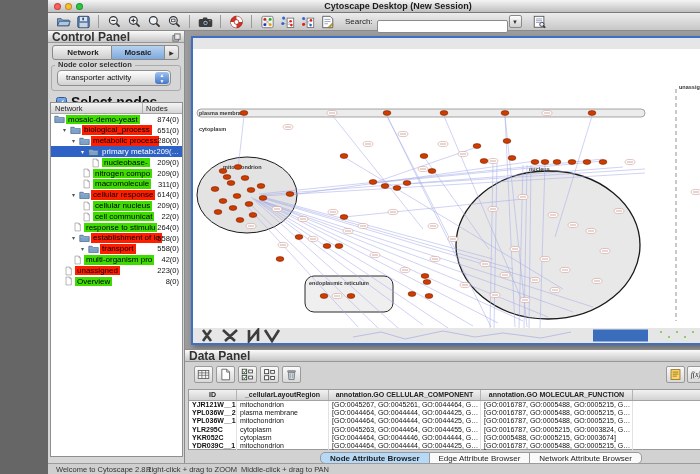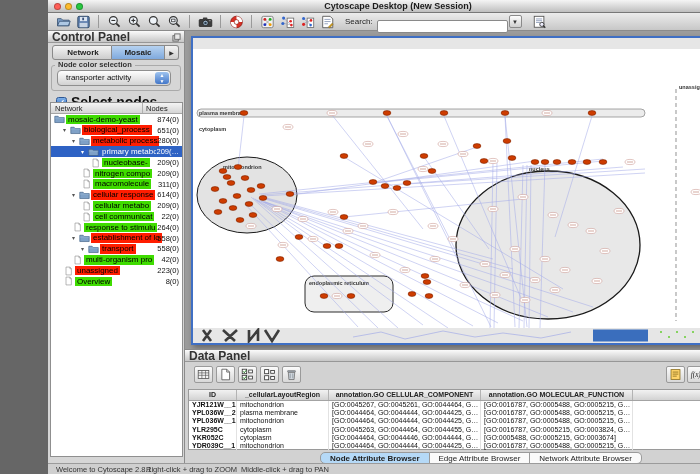--- a/index.html
+++ b/index.html
@@ -380,21 +380,21 @@
               </svg></span>
             <span class="chip red">cellular response</span>
             <span class="tcount">614(0)</span>
           </div>
           <div class="tree-row">
             <span style="flex: 0 0 30px;"></span>
             <span class="ticon"><svg viewBox="0 0 12 14">
                 <path d="M2.5 1.5H8L10 3.8v8.7H2.5z" fill="#fff" stroke="#909090" stroke-width=".9"></path>
                 <path d="M8 1.5v2.3H10" fill="none" stroke="#909090" stroke-width=".9"></path>
               </svg></span>
-            <span class="chip green">cellular metabo</span>
+            <span class="chip green">cellular nucleus</span>
             <span class="tcount">209(0)</span>
           </div>
           <div class="tree-row">
             <span style="flex: 0 0 30px;"></span>
             <span class="ticon"><svg viewBox="0 0 12 14">
                 <path d="M2.5 1.5H8L10 3.8v8.7H2.5z" fill="#fff" stroke="#909090" stroke-width=".9"></path>
                 <path d="M8 1.5v2.3H10" fill="none" stroke="#909090" stroke-width=".9"></path>
               </svg></span>
             <span class="chip green">cell communicat</span>
             <span class="tcount">22(0)</span>

